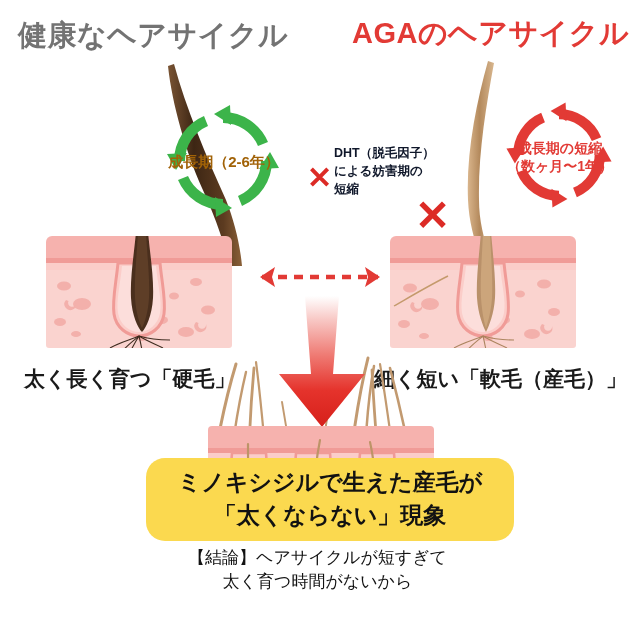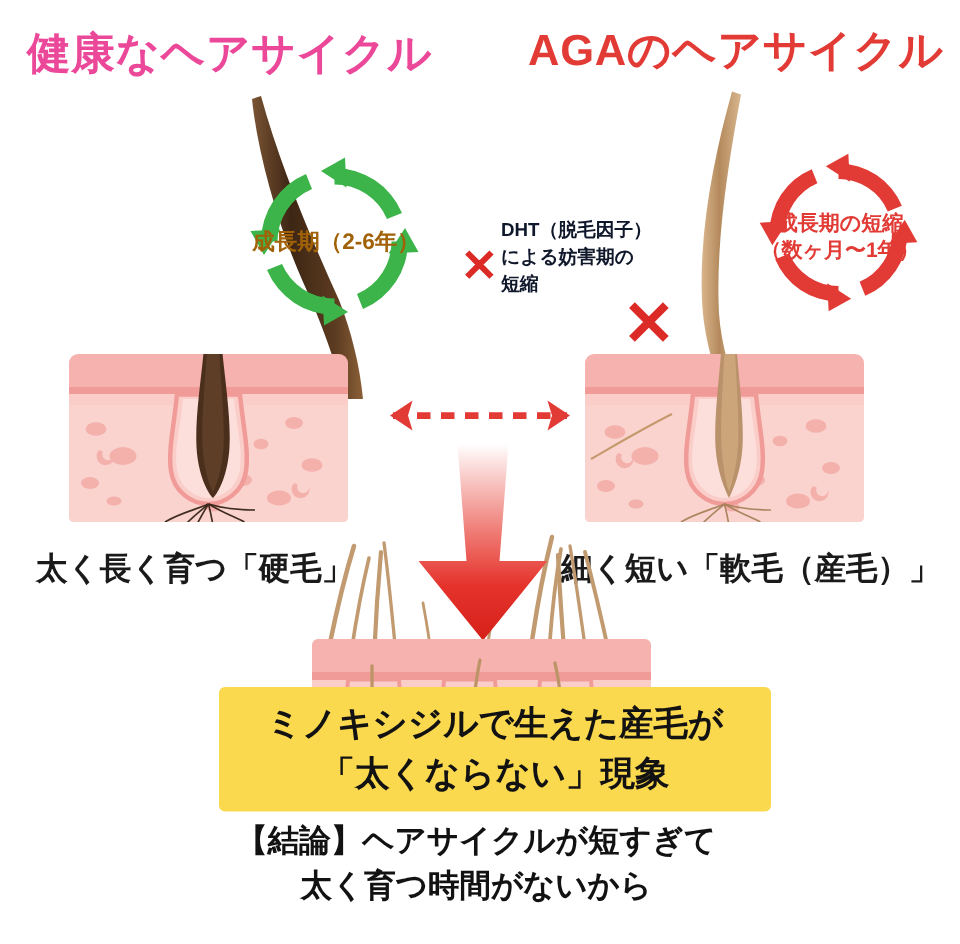--- a/index.html
+++ b/index.html
@@ -22,21 +22,21 @@
   .title {
     position: absolute;
     font-weight: bold;
     font-size: 29px;
     letter-spacing: 0.5px;
     white-space: nowrap;
   }
   #title-healthy {
     left: 18px;
     top: 16px;
-    color: #ec4899;
+    color: #737373;
   }
   #title-aga {
     left: 352px;
     top: 14px;
     color: #e23a35;
   }
 
   
   .skin {
     position: absolute;
@@ -145,38 +145,38 @@
     height: 132px;
   }
 
   
   #highlight-box {
     position: absolute;
     left: 146px;
     top: 458px;
     width: 356px;
     background: #fbd94f;
-    border-radius: 4px;
+    border-radius: 19px;
     padding: 8px 6px 10px;
     text-align: center;
     font-weight: bold;
     font-size: 23px;
     color: #121212;
     line-height: 1.42;
   }
 
   
   #conclusion {
     position: absolute;
     left: 0;
     right: 5px;
     top: 546px;
     text-align: center;
-    font-weight: bold;
-    font-size: 21px;
+    font-weight: normal;
+    font-size: 17px;
     color: #121212;
     line-height: 1.42;
   }
   .conclusion-line { display: block; }
 </style>
 </head>
 <body>
 
 <div id="page">
 

